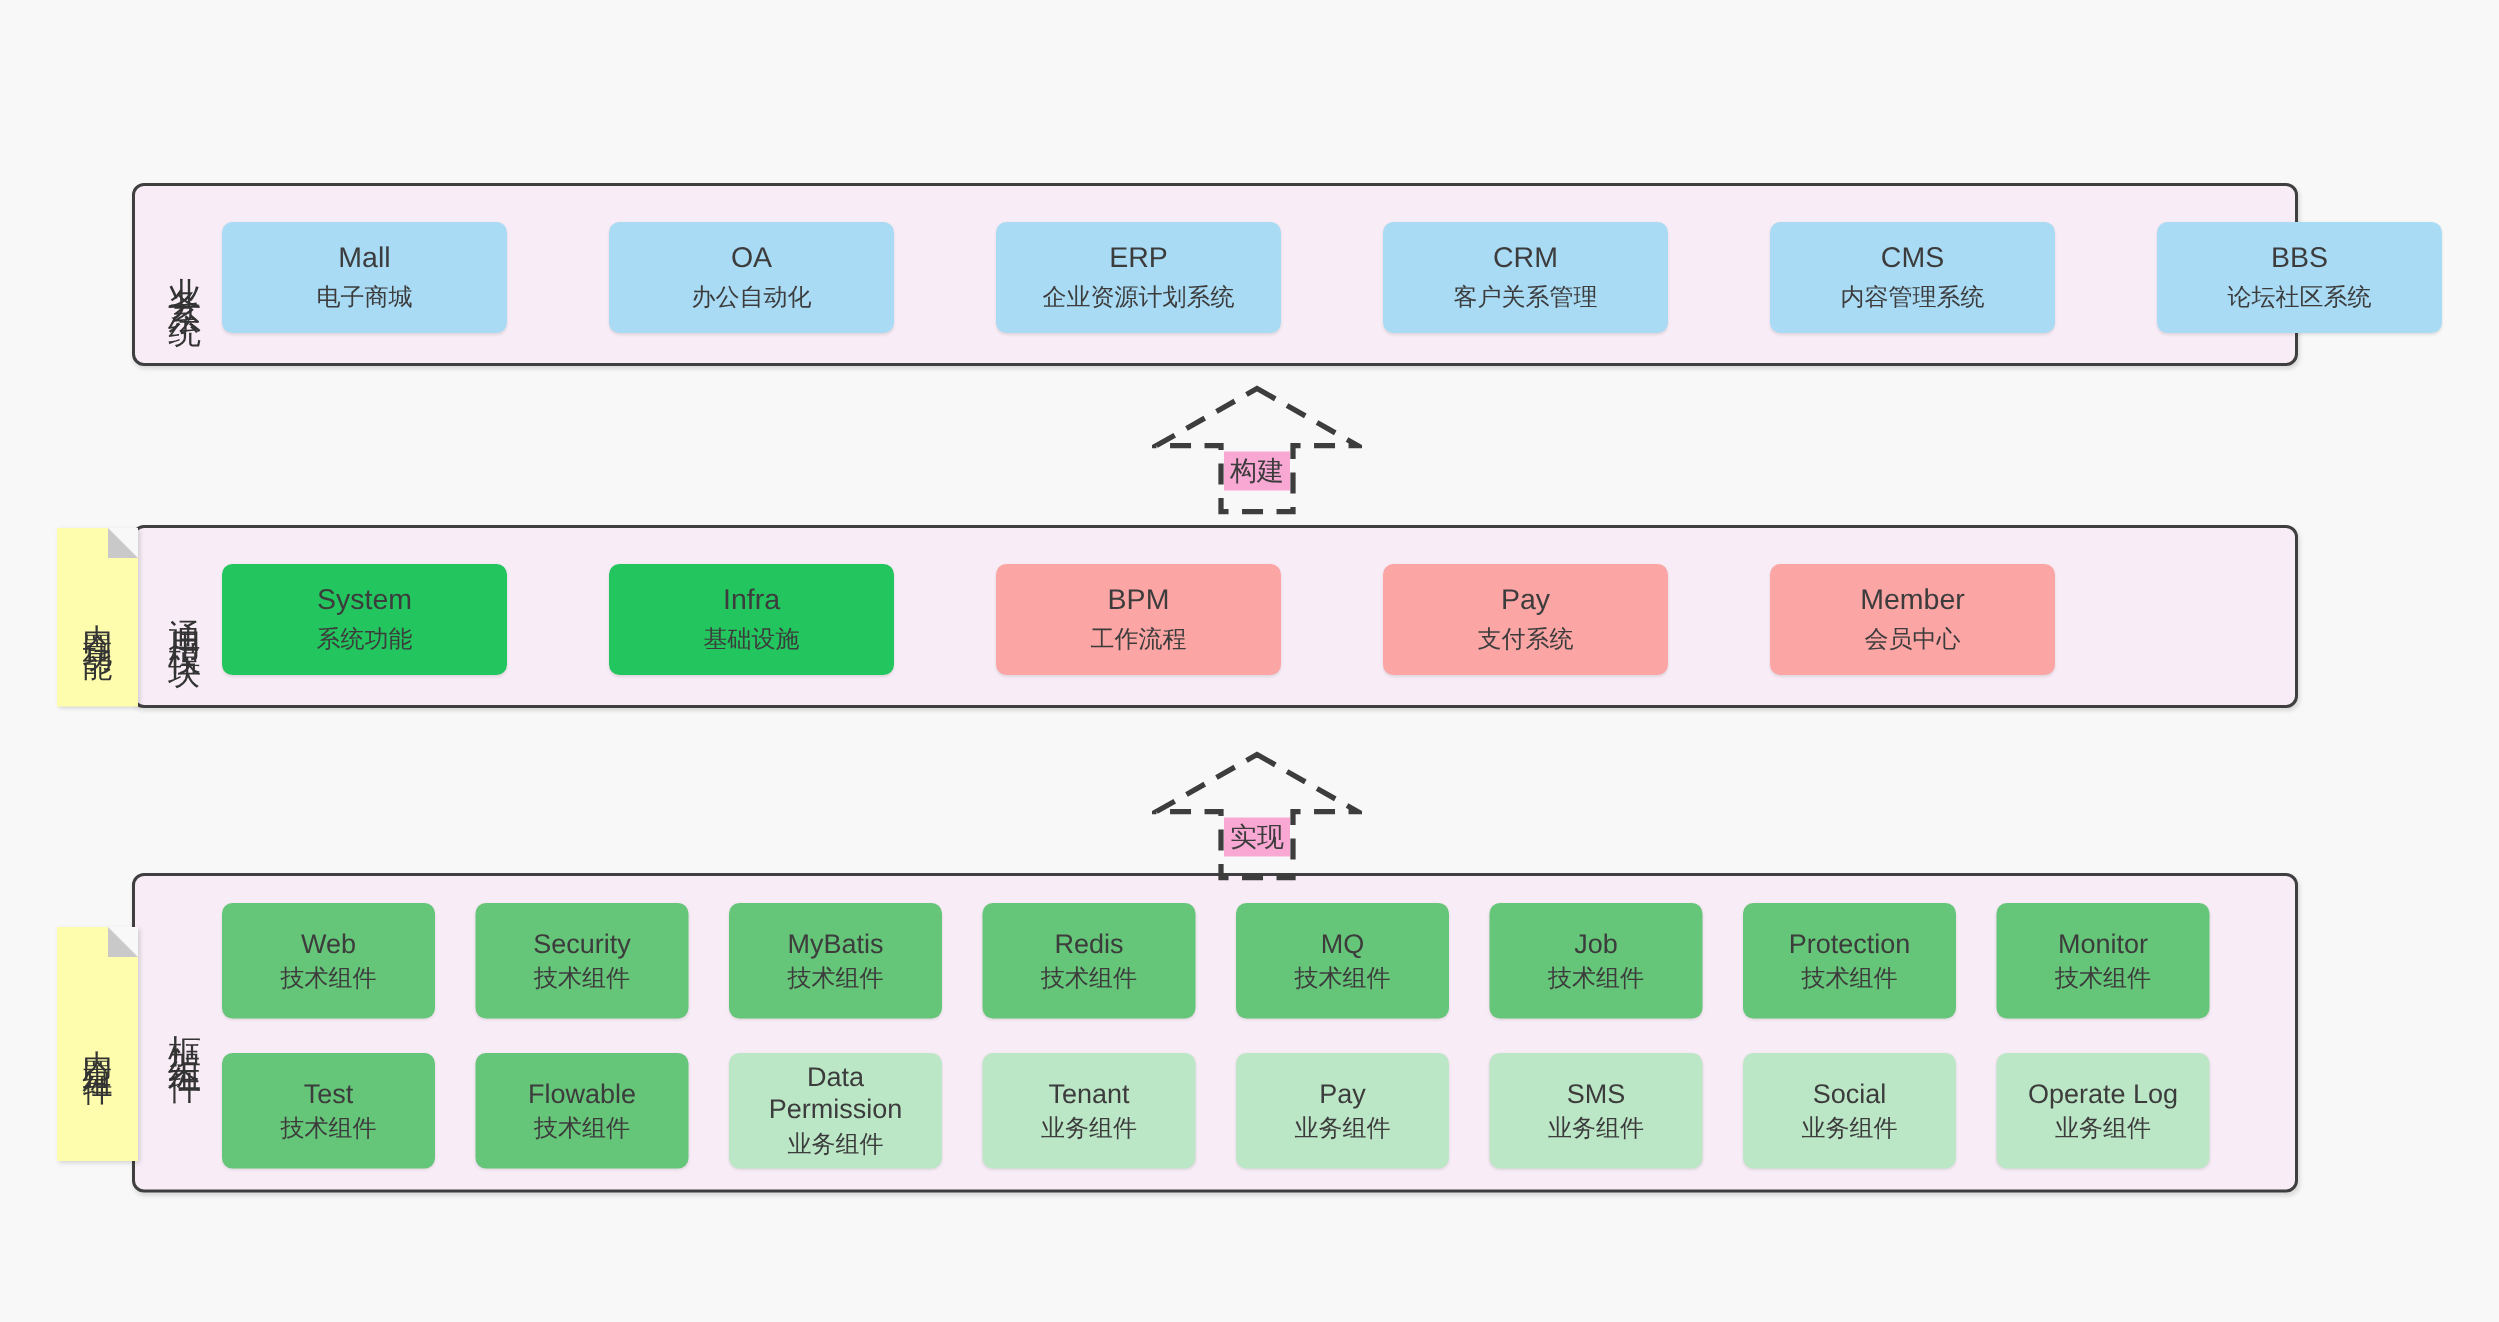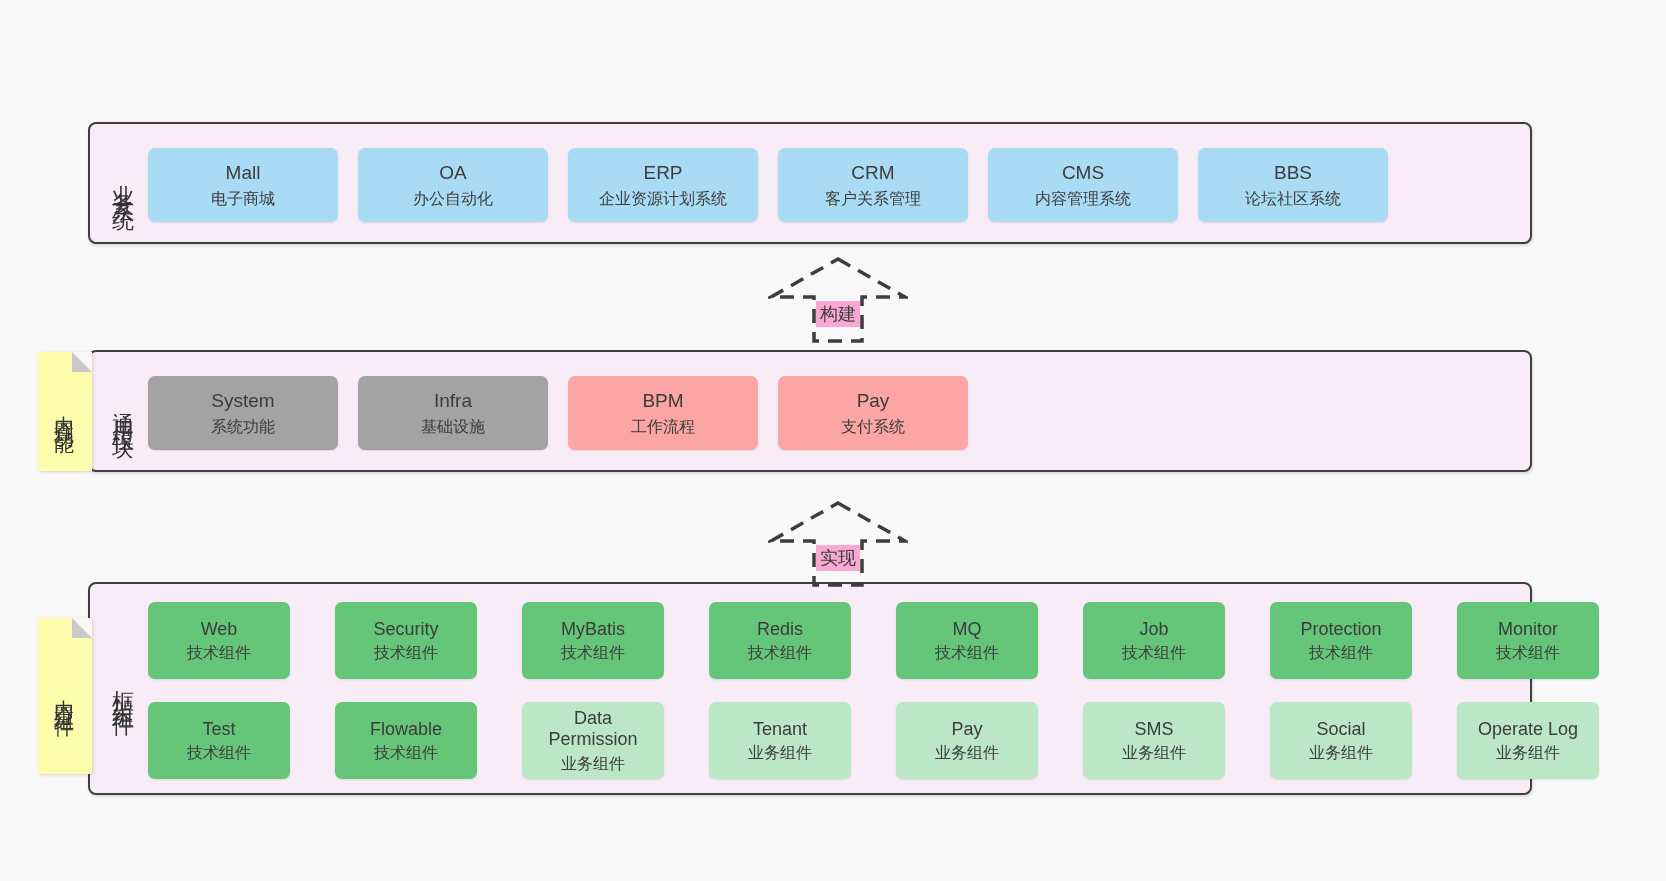--- a/index.html
+++ b/index.html
@@ -16,38 +16,38 @@
   }
   .panel-1 { top:122px; height:122px; }
   .panel-2 { top:350px; height:122px; }
   .panel-3 { top:582px; height:213px; }
   .vlabel {
     position:absolute; left:18px; top:50%; transform:translateY(-50%);
     writing-mode:vertical-rl; text-orientation:upright;
     font-size:22px; letter-spacing:8px; color:#333; white-space:nowrap;
   }
   .boxrow { position:absolute; left:58px; display:flex; gap:48px; }
-  .boxrow-wide { gap:20px; }
-  .boxrow-sm { gap:45px; }
+  .boxrow-wide { gap:68px; }
+  .boxrow-sm { gap:27px; }
   .r1 { top:24px; }
   .r3a { top:18px; }
   .r3b { top:118px; }
   .box {
     display:flex; flex-direction:column; justify-content:center; align-items:center;
     text-align:center; border-radius:7px; box-sizing:border-box;
     box-shadow:0 1px 2px rgba(0,0,0,0.10); padding:2px 8px;
   }
   .box-lg { width:190px; height:74px; }
   .box-sm { width:142px; height:77px; padding:2px 10px; }
   .box .en { font-size:19px; line-height:1.25; }
   .box .zh { font-size:16px; line-height:1.25; margin-top:4px; }
   .box-sm .en { font-size:18px; line-height:1.2; }
   .box-sm .zh { font-size:16px; line-height:1.2; margin-top:3px; }
   .c-blue  { background:#a9dbf5; }
-  .c-red   { background:#a3a3a3; }
+  .c-red   { background:#22c55e; }
   .c-pink  { background:#fca5a5; }
   .c-green { background:#65c578; }
   .c-lgreen{ background:#bce7c6; }
   .note {
     position:absolute; left:38px; width:54px; background:#fdfdad; z-index:3;
     display:flex; align-items:center; justify-content:center;
     box-shadow:1px 1px 3px rgba(0,0,0,0.15);
   }
   .note-1 { top:352px; height:119px; }
   .note-2 { top:618px; height:156px; }
@@ -131,20 +131,24 @@
         <span class="zh">基础设施</span>
       </div>
       <div class="box box-lg c-pink">
         <span class="en">BPM</span>
         <span class="zh">工作流程</span>
       </div>
       <div class="box box-lg c-pink">
         <span class="en">Pay</span>
         <span class="zh">支付系统</span>
       </div>
+      <div class="box box-lg c-pink">
+        <span class="en">Member</span>
+        <span class="zh">会员中心</span>
+      </div>
     </div>
   </div>
 
   <div class="arrow arrow-2">
     <svg viewBox="0 0 140 88">
       <polygon points="70,3 137,41 94,41 94,85 46,85 46,41 3,41" fill="none" stroke="#3d3d3d" stroke-width="3.5" stroke-dasharray="14 9" stroke-linejoin="miter"></polygon>
     </svg>
     <span class="alabel">实现</span>
   </div>
 

